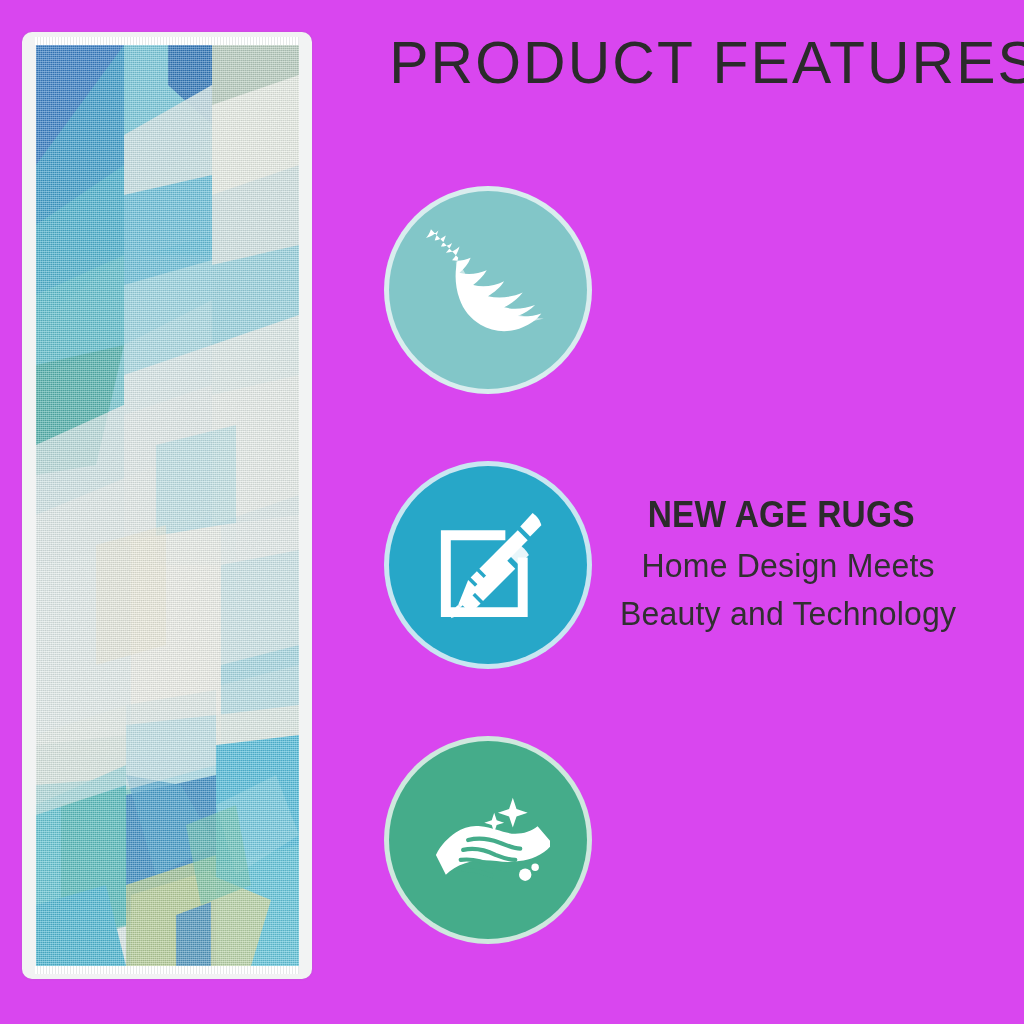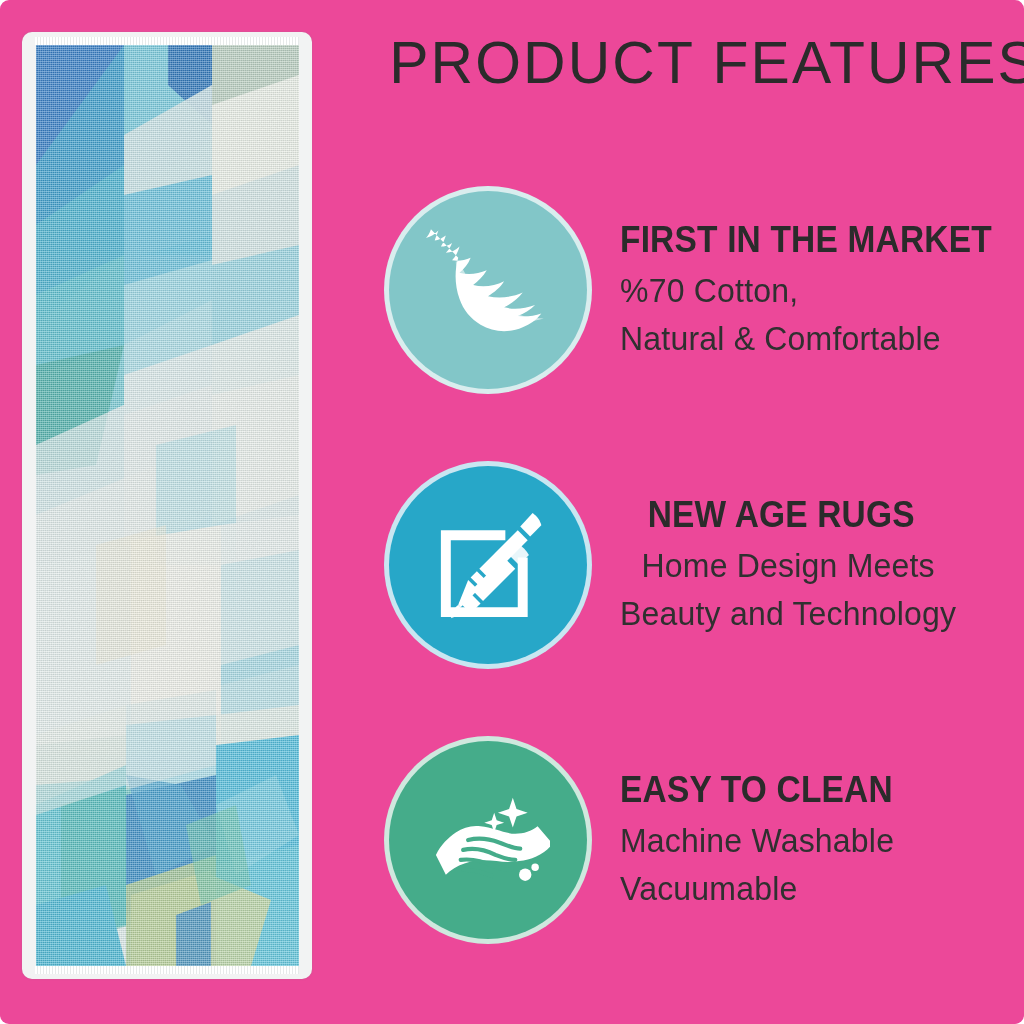--- a/index.html
+++ b/index.html
@@ -13,22 +13,21 @@
     font-family: "Liberation Sans", sans-serif;
     overflow: hidden;
     position: relative;
   }
 
   #canvas {
     position: absolute;
     inset: 0;
     width: 1024px;
     height: 1024px;
-    background: #ec4899;
-    border-radius: 9px;
+    background: #d946ef;
   }
 
   
   .rug-wrap {
     position: absolute;
     left: 22px;
     top: 32px;
     width: 290px;
     height: 947px;
   }
@@ -260,25 +259,20 @@
       <div class="badge-ring" style="background:#d9edee"></div>
       <div class="badge-disc" style="background:#82c6c8"></div>
       <div class="badge-icon">
         <svg viewBox="0 0 100 100">
           <g fill="#ffffff">
             <path d="M26 24c-3 10-3 22 1 33 3 9 9 16 17 21 10 6 23 7 34 2 6-2 11-6 15-11-6 2-13 3-19 2 5-2 10-5 14-9-8 3-17 4-25 2 6-3 11-7 15-12-9 4-19 5-28 3 5-3 10-7 13-12-8 4-17 5-25 3 4-3 8-7 11-12-7 3-15 4-22 2 4-3 7-7 9-12-5 2-10 3-15 2 3-3 5-7 6-11-3 3-7 5-11 5 2-2 4-5 5-8-3 2-6 3-9 3 2-3 3-6 4-9-3 2-6 4-9 4 1-3 2-5 3-8-3 3-6 5-10 6 2-2 3-4 4-7z"></path>
             <path d="M27 27c6 16 18 29 33 37 11 6 23 9 35 9-12 4-26 3-38-2-15-6-26-18-31-33-1-4-2-8-2-11z" opacity=".55"></path>
           </g>
         </svg>
       </div>
-    </div>
-    <div class="feature-text">
-      <div class="feature-heading">FIRST IN THE MARKET</div>
-      <div class="feature-line">%70 Cotton,</div>
-      <div class="feature-line">Natural &amp; Comfortable</div>
     </div>
   </div>
 
   <div class="feature" id="feature-1">
     <div class="badge">
       <div class="badge-ring" style="background:#c9e6f1"></div>
       <div class="badge-disc" style="background:#27a7c8"></div>
       <div class="badge-icon">
         <svg viewBox="0 0 100 100">
           <g fill="#ffffff">
@@ -316,20 +310,15 @@
             <path d="M34 50c8-2 17-1 25 2 6 2 11 5 17 5" fill="none" stroke="#45ac8a" stroke-width="3.4" stroke-linecap="round"></path>
             <path d="M30 58c9-2 18 0 26 4 5 2 10 4 16 4" fill="none" stroke="#45ac8a" stroke-width="3.4" stroke-linecap="round"></path>
             <path d="M28 66c9-1 18 1 26 5 5 2 10 3 15 3" fill="none" stroke="#45ac8a" stroke-width="3.4" stroke-linecap="round"></path>
             <path d="M30 74c8 0 16 2 23 5" fill="none" stroke="#45ac8a" stroke-width="3.4" stroke-linecap="round"></path>
             <circle cx="80" cy="78" r="5"></circle>
             <circle cx="88" cy="72" r="3"></circle>
           </g>
         </svg>
       </div>
     </div>
-    <div class="feature-text">
-      <div class="feature-heading">EASY TO CLEAN</div>
-      <div class="feature-line">Machine Washable</div>
-      <div class="feature-line">Vacuumable</div>
-    </div>
   </div>
 
 </div>
 
 </body></html>

